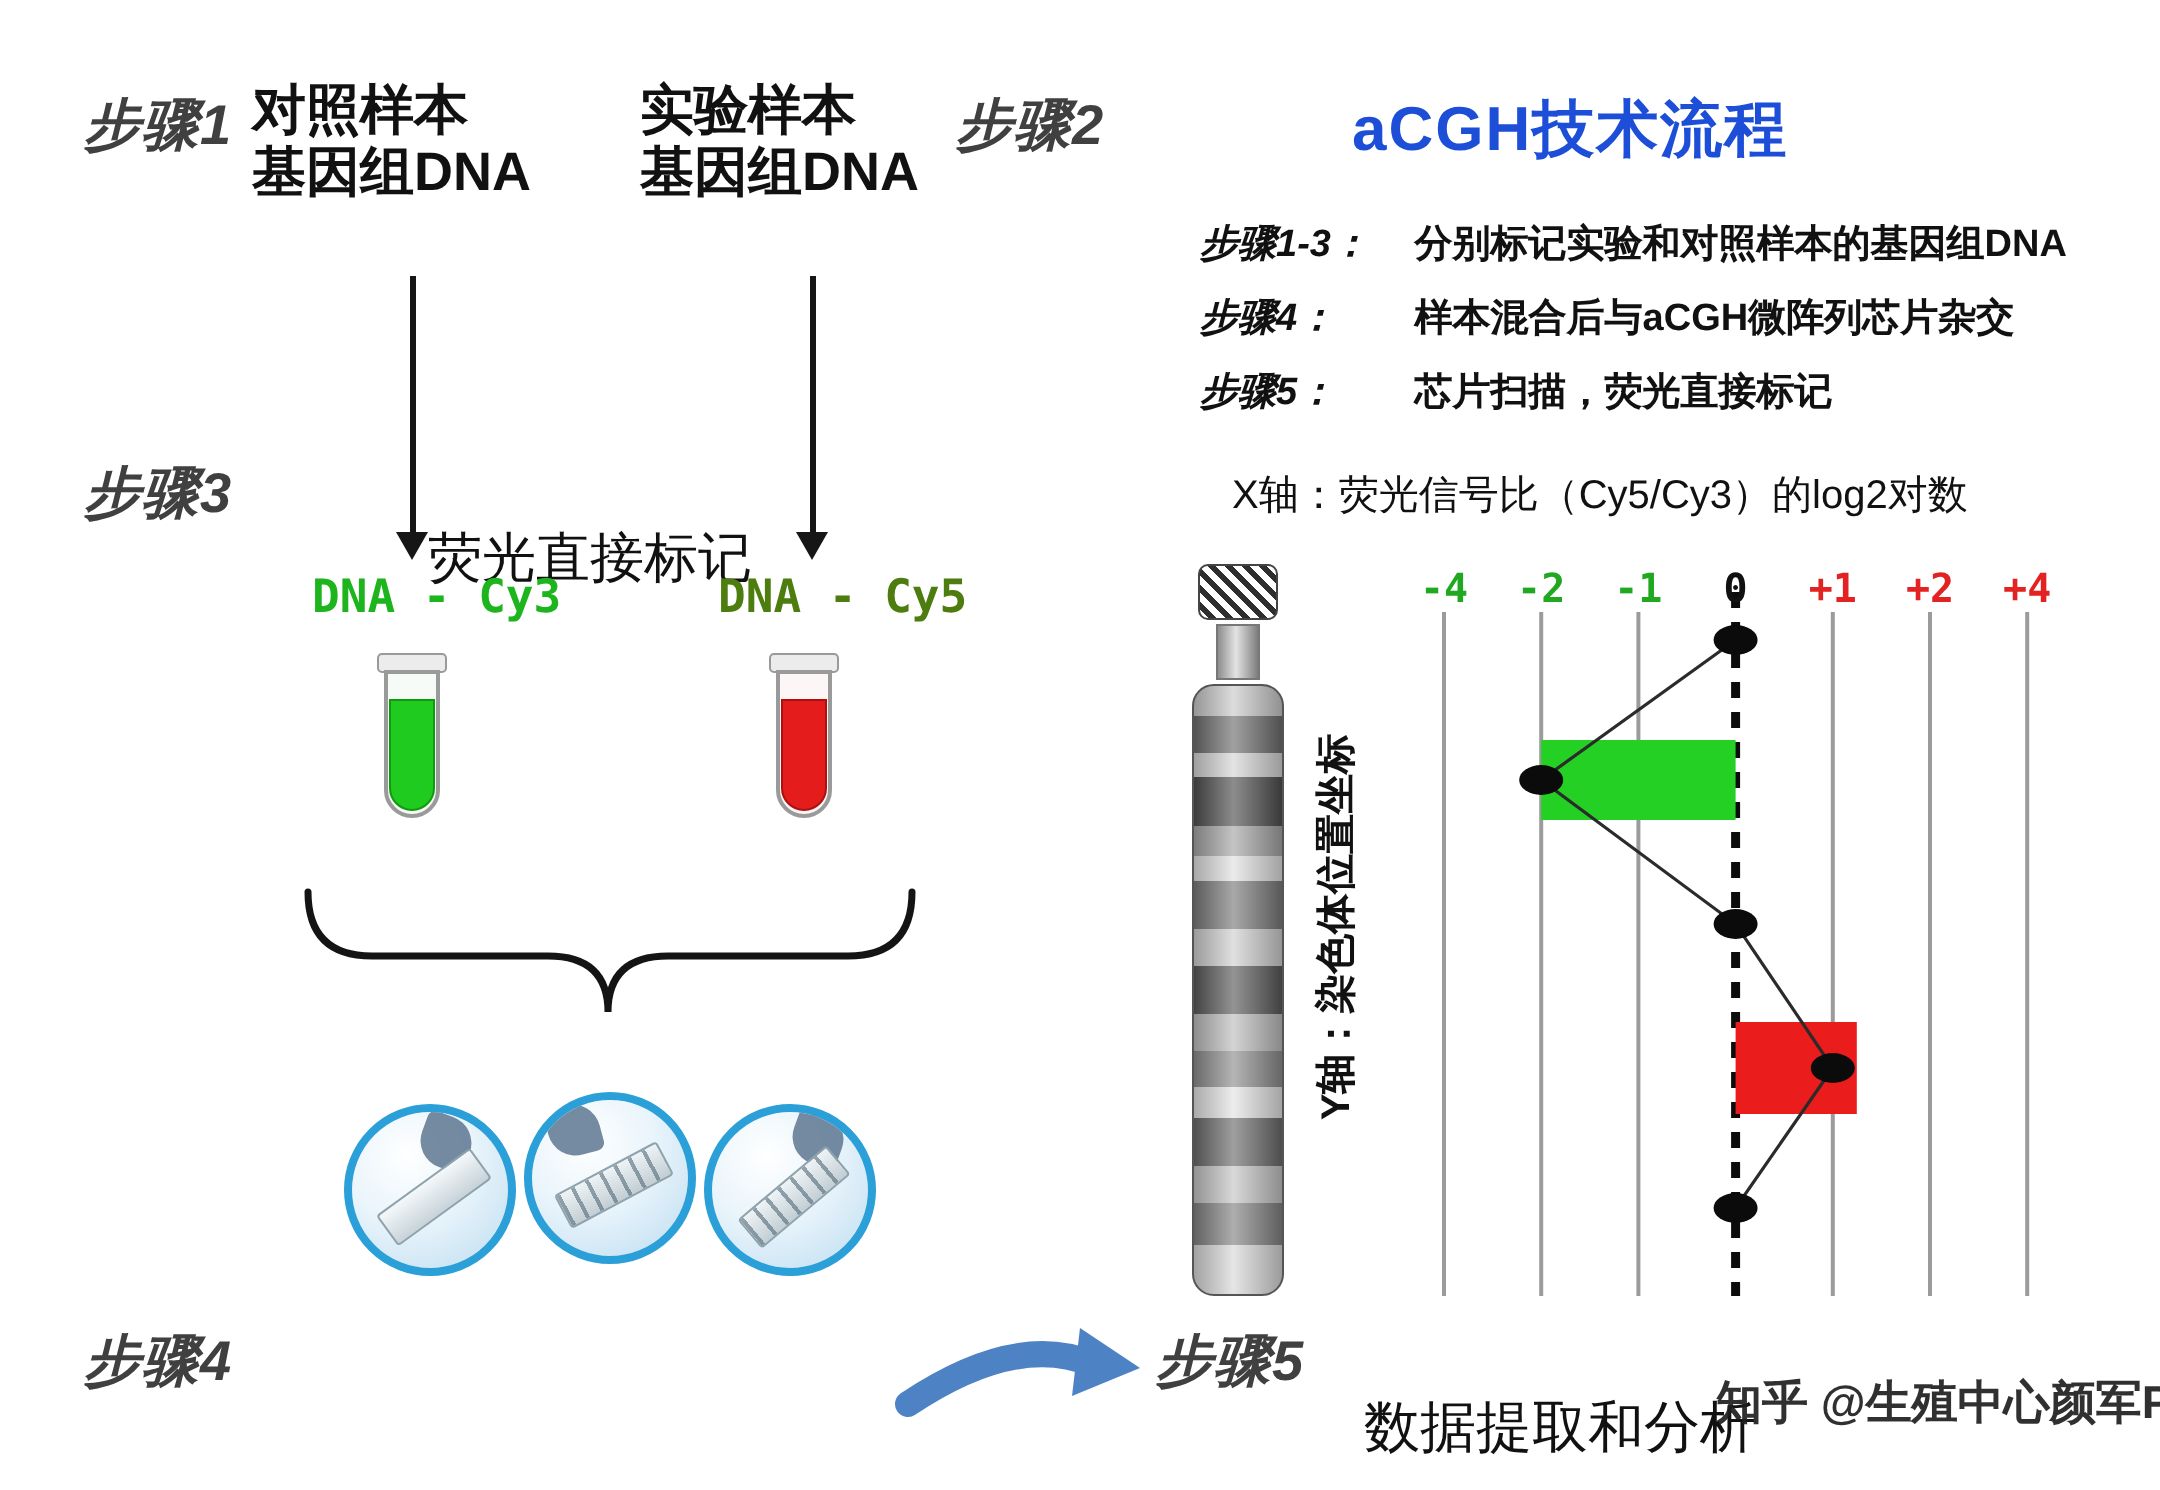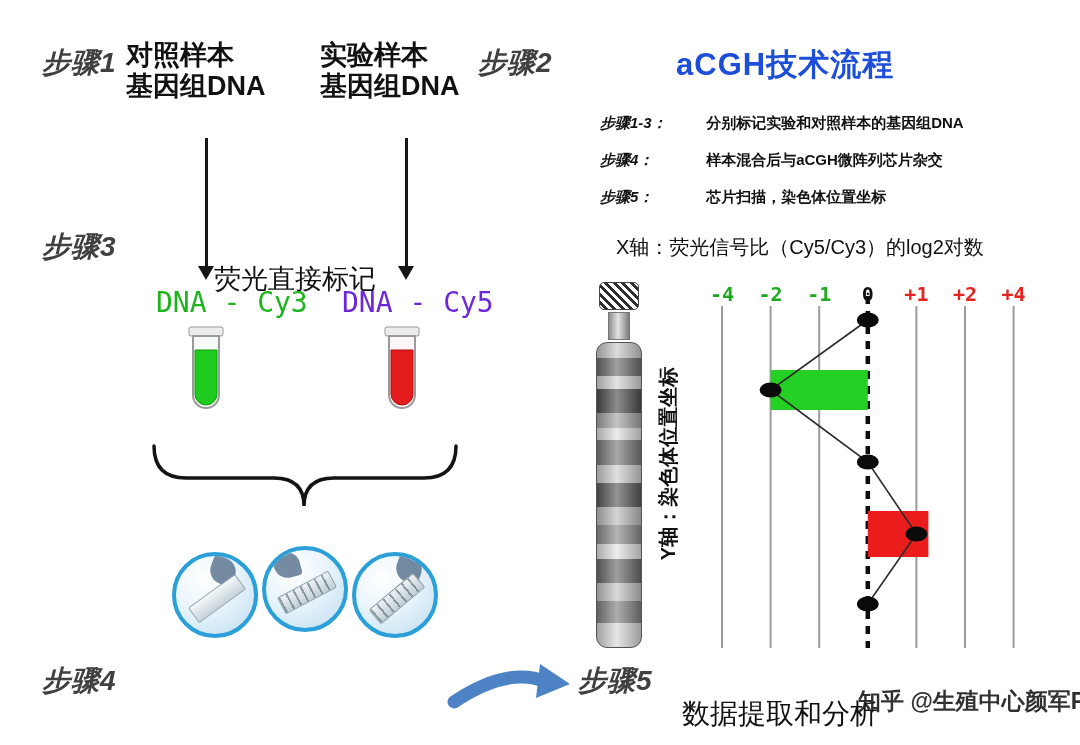--- a/index.html
+++ b/index.html
@@ -7,39 +7,39 @@
     position:relative;width:1080px;height:745px;background:#ffffff;overflow:hidden;
     font-family:"Liberation Sans","DejaVu Sans",sans-serif;color:#111;
   }
   .abs{position:absolute;}
   .step{
     position:absolute;font-size:28px;font-weight:bold;font-style:italic;
     color:#404040;letter-spacing:1px;white-space:nowrap;
   }
   .sample{position:absolute;width:176px;font-size:27px;font-weight:bold;line-height:31px;}
   .biglabel{position:absolute;font-size:27px;font-weight:normal;white-space:nowrap;margin-top:33px;}
-  .dnatag{position:absolute;font-size:28px;font-weight:normal;white-space:nowrap;font-family:"DejaVu Sans Mono","Liberation Mono",monospace;}
+  .dnatag{position:absolute;font-size:23px;font-weight:bold;white-space:nowrap;font-family:"DejaVu Sans Mono","Liberation Mono",monospace;}
   .dna-green{color:#1db41d;}
-  .dna-red{color:#6d28d9;}
+  .dna-red{color:#4d7c0f;margin-left:17px;}
   
   .down-arrow{position:absolute;width:16px;}
   .down-arrow .shaft{position:absolute;left:6.5px;top:0;width:3px;height:calc(100% - 13px);background:#161616;}
   .down-arrow .head{position:absolute;bottom:0;left:0;width:0;height:0;
     border-left:8px solid transparent;border-right:8px solid transparent;border-top:14px solid #161616;}
   
   .chip-circle{position:absolute;width:78px;height:78px;border-radius:50%;
     border:4px solid #2a9fd8;overflow:hidden;
     background:radial-gradient(circle at 35% 28%,#ffffff 0%,#e9f4fb 45%,#bcdcf0 100%);}
   .slide{position:absolute;left:12px;top:33px;width:56px;height:17px;border-radius:2px;
     border:1px solid #8fa3ad;background:linear-gradient(#f4f8fa,#c7d3d9);transform:rotate(-36deg);}
   .slide.wells{background-image:repeating-linear-gradient(90deg,rgba(70,95,110,.55) 0 2px,rgba(255,255,255,0) 2px 8px),linear-gradient(#eef3f5,#c2ced4);}
   .pip{position:absolute;left:34px;top:2px;width:26px;height:26px;background:#5d7790;border-radius:4px 14px 4px 14px;transform:rotate(20deg);opacity:.85;}
   
   .title{position:absolute;font-size:31px;font-weight:bold;color:#1d4ed8;letter-spacing:1px;white-space:nowrap;}
-  .legend{position:absolute;left:600px;top:104px;width:470px;font-size:15px;font-weight:bold;line-height:37px;white-space:nowrap;}
+  .legend{position:absolute;left:600px;top:104px;width:470px;font-size:19px;font-weight:bold;line-height:37px;white-space:nowrap;}
   .leg-label{display:inline-block;min-width:102px;font-style:italic;}
   .axis-x{position:absolute;font-size:20px;font-weight:normal;white-space:nowrap;}
   .axis-y{position:absolute;left:508px;top:450px;width:320px;text-align:center;
     font-size:20px;font-weight:bold;transform:rotate(-90deg);white-space:nowrap;}
   
   .chromosome{position:absolute;left:596px;top:282px;width:46px;height:362px;}
   .chr-cap{height:26px;margin:0 3px;border:1.5px solid #444;border-radius:5px;
     background:repeating-linear-gradient(45deg,#ffffff 0 3px,#2e2e2e 3px 6px);}
   .chr-neck{width:20px;height:26px;margin:2px auto;border:1px solid #777;
     background:linear-gradient(90deg,#8e8e8e,#e3e3e3 45%,#7d7d7d);}
@@ -132,21 +132,21 @@
     <div>
       <span class="leg-label">步骤1-3：</span>
       <span>分别标记实验和对照样本的基因组DNA</span>
     </div>
     <div>
       <span class="leg-label">步骤4：</span>
       <span>样本混合后与aCGH微阵列芯片杂交</span>
     </div>
     <div>
       <span class="leg-label">步骤5：</span>
-      <span>芯片扫描，染色体位置坐标</span>
+      <span>芯片扫描，荧光直接标记</span>
     </div>
   </div>
 
   <span class="axis-x" style="left:616px;top:234px">X轴：荧光信号比（Cy5/Cy3）的log2对数</span>
 
   <div class="chromosome">
     <div class="chr-cap"></div>
     <div class="chr-neck"></div>
     <div class="chr-body"></div>
   </div>

